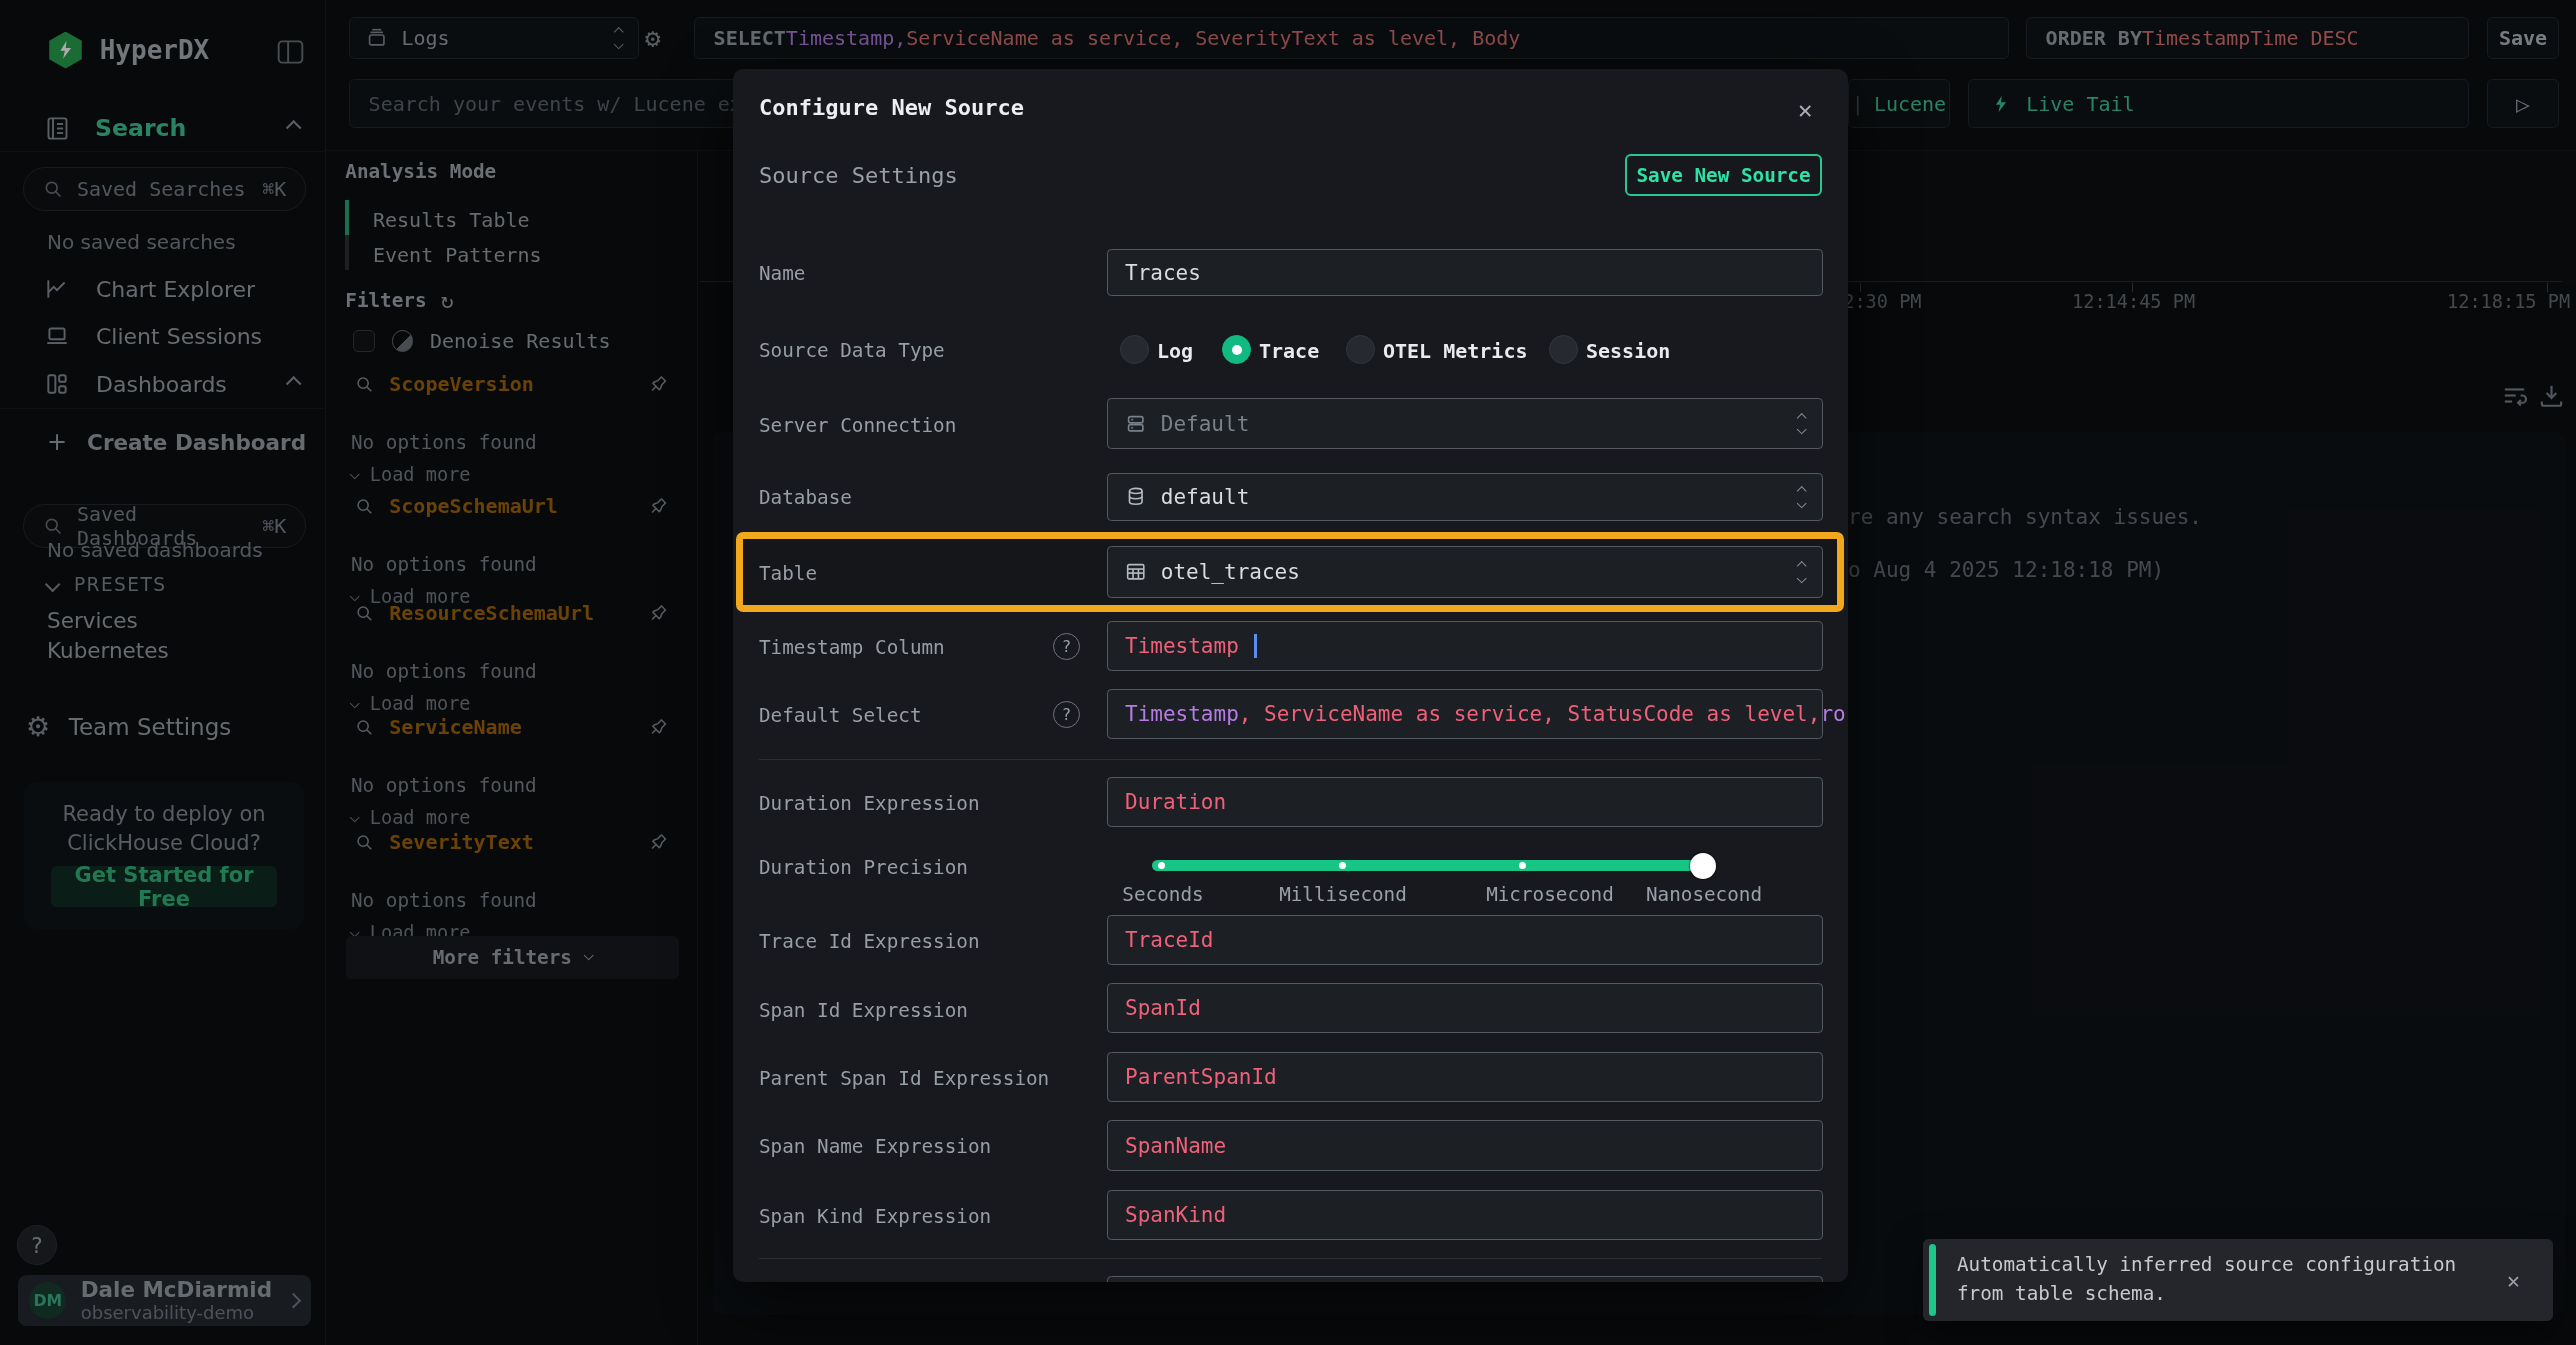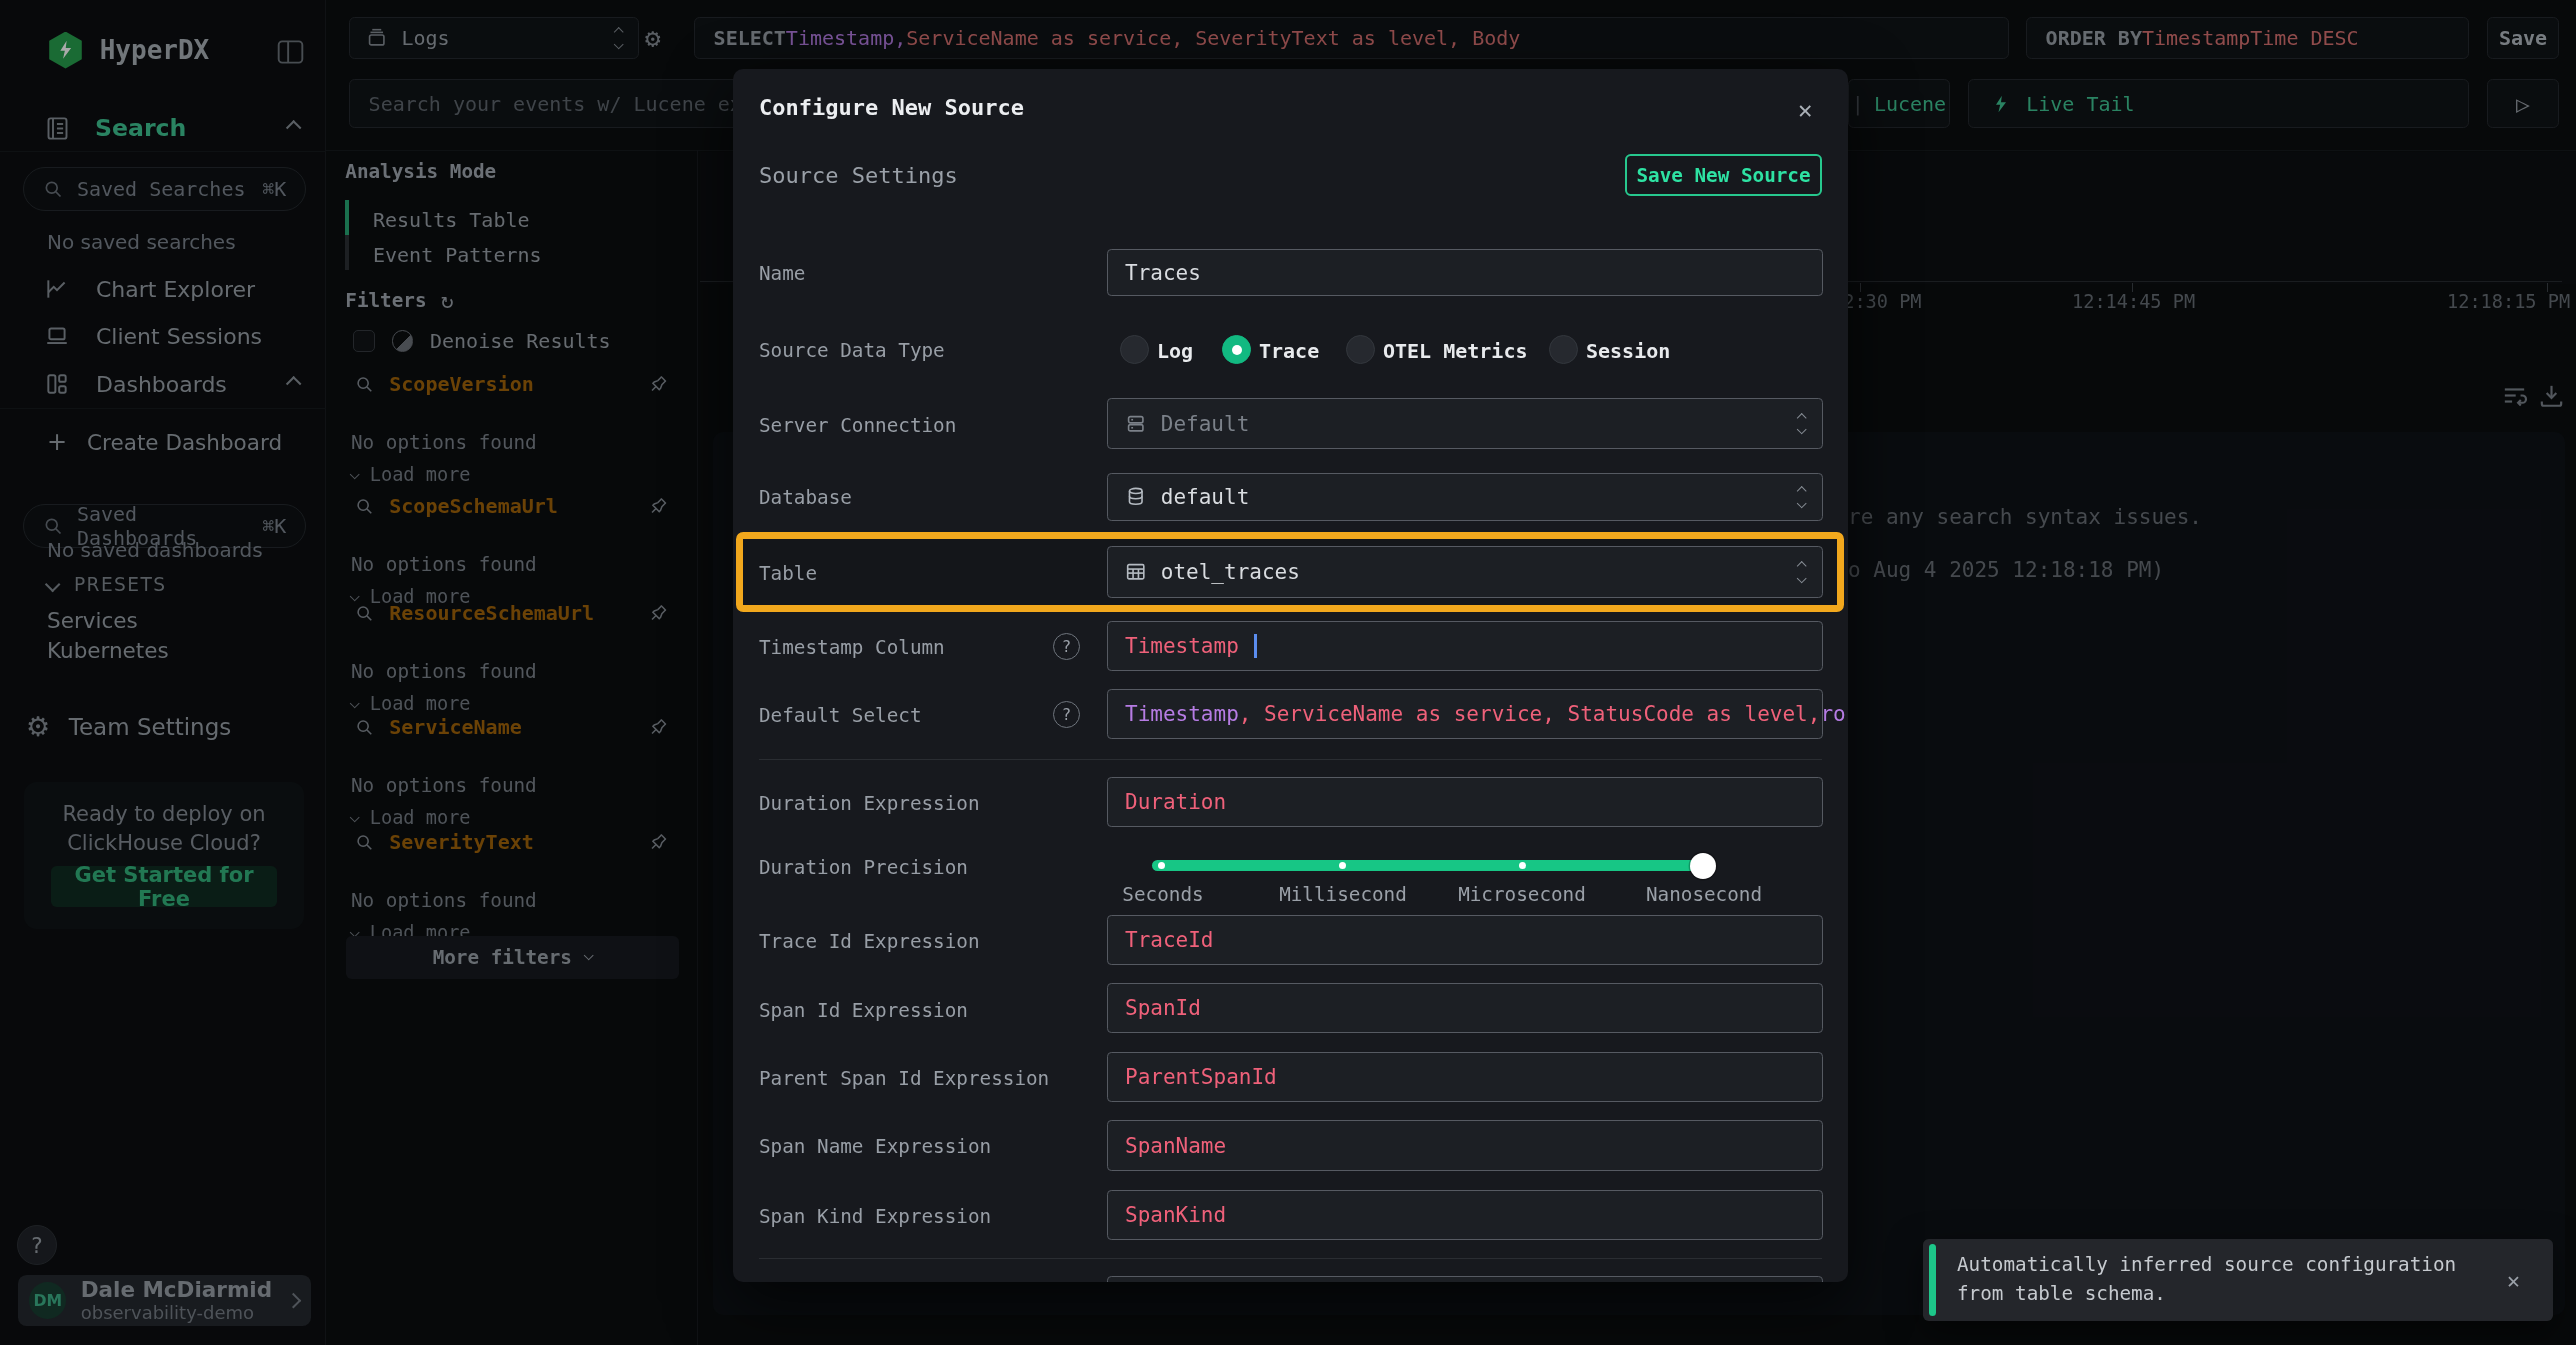--- a/index.html
+++ b/index.html
@@ -161,21 +161,21 @@
             <rect x="14" y="14" width="6" height="6" rx="1.5"></rect>
           </svg>
       </span>
       <span>Dashboards</span>
       <span class="chv up" style="margin-left:auto;color:#888e96;"></span>
     </div>
     <div class="divider-h" style="left:0;top:408px;width:326px;"></div>
 
     <div class="navitem sans" style="left:47px;top:428px;gap:20px;">
       <span style="font-size:24px;color:#9aa0a8;">+</span>
-      <span style="font-size:21.5px;">Create Dashboard</span>
+      <span style="font-size:21.5px;font-weight:bold;">Create Dashboard</span>
     </div>
 
     <div class="pill" style="top:504px;">
       <span style="color:#6a7078;">
         <svg width="20" height="20" viewBox="0 0 24 24" fill="none" stroke="currentColor" stroke-width="2">
             <circle cx="10.5" cy="10.5" r="6.5"></circle>
             <line x1="15.5" y1="15.5" x2="21" y2="21"></line>
           </svg>
       </span>
       <span>Saved Dashboards</span>
@@ -554,21 +554,21 @@
 
     <div class="rlabel" style="top:787px;">Duration Precision</div>
     <div class="track">
       <span class="tdot" style="left:5.7px;"></span>
       <span class="tdot" style="left:187px;"></span>
       <span class="tdot" style="left:367px;"></span>
       <span class="thumb"></span>
     </div>
     <div class="ticklbl" style="left:430px;">Seconds</div>
     <div class="ticklbl" style="left:610px;">Millisecond</div>
-    <div class="ticklbl" style="left:789px;text-align:right;">Microsecond</div>
+    <div class="ticklbl" style="left:817px;text-align:right;">Microsecond</div>
     <div class="ticklbl" style="left:971px;">Nanosecond</div>
 
     <div class="rlabel" style="top:861px;">Trace Id Expression</div>
     <div class="field" style="top:846px;height:50px;">
         <span class="val pink">TraceId</span>
       </div>
 
     <div class="rlabel" style="top:930px;">Span Id Expression</div>
     <div class="field" style="top:914px;height:50px;">
         <span class="val pink">SpanId</span>

